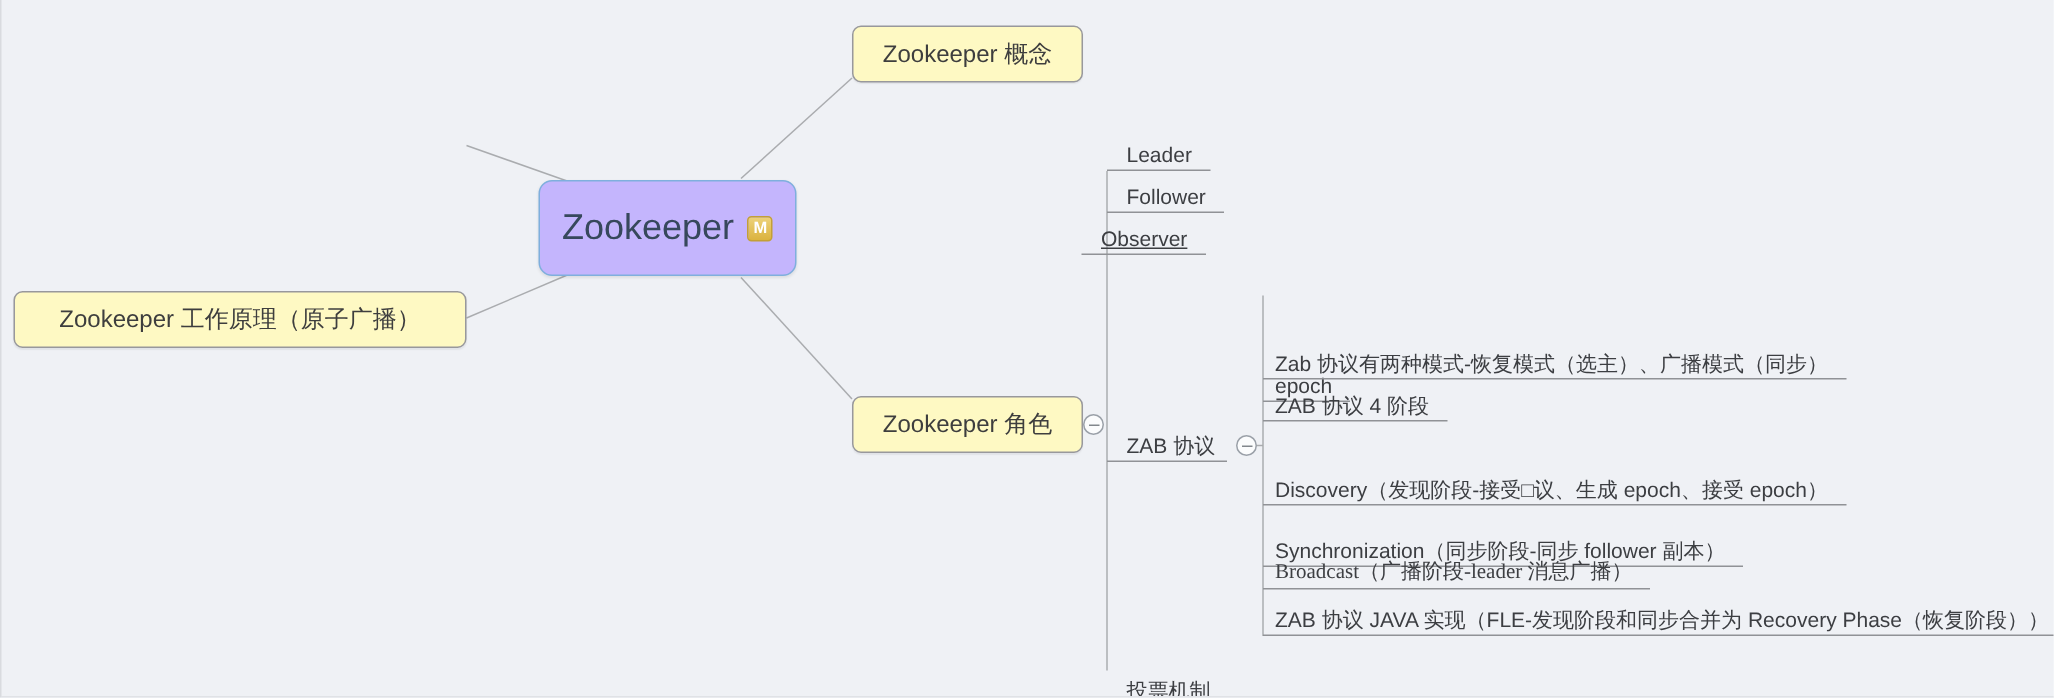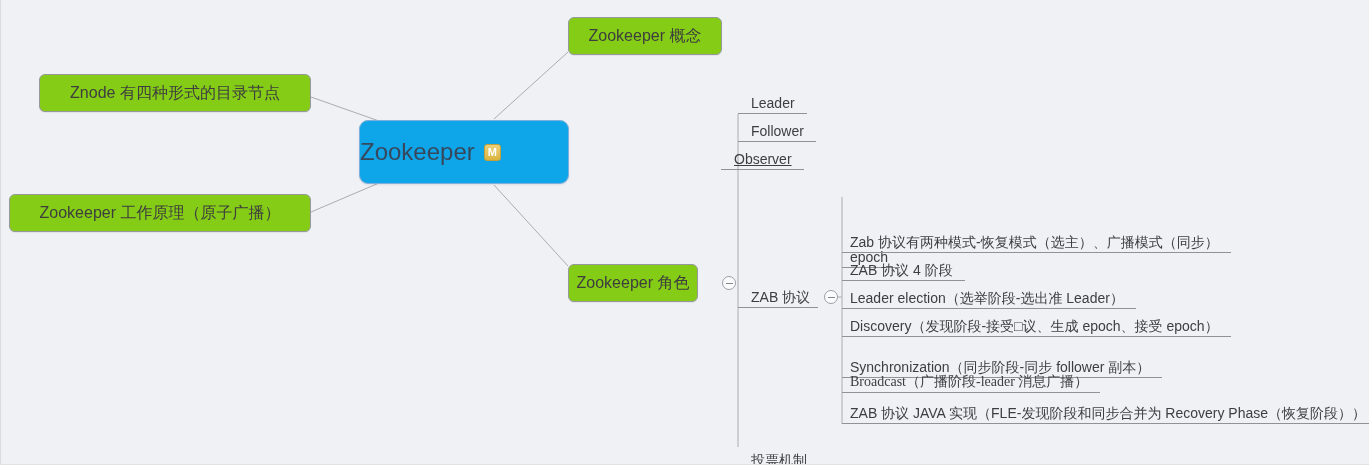--- a/index.html
+++ b/index.html
@@ -6,36 +6,36 @@
   body { font-family:"Liberation Sans","DejaVu Sans",sans-serif; }
   .canvas {
     position:relative; width:1369px; height:465px;
     background:#eff1f5; overflow:hidden;
     border-left:1px solid #d9dbdf; border-bottom:1px solid #e0e2e6;
   }
   svg.wires { position:absolute; left:0; top:0; width:1369px; height:465px; }
 
   
   .tbox {
-    position:absolute; height:38px; background:#84cc16;
+    position:absolute; height:38px; background:#fef9c3;
     border:1px solid #98989c; border-radius:6px;
     display:flex; align-items:center; justify-content:center;
     font-size:16px; color:#3e3e3e; white-space:nowrap;
     box-shadow:0 1px 1px rgba(0,0,0,0.06);
   }
   .box-znode     { left:38px;  top:74px;  width:272px; }
   .box-principle { left:8px;   top:194px; width:302px; }
   .box-concept   { left:567px; top:17px;  width:154px; }
-  .box-roles     { left:567px; top:264px; width:130px; }
+  .box-roles     { left:567px; top:264px; width:154px; }
 
   
   .root {
-    position:absolute; left:358px; top:120px; width:210px; height:64px;
-    background:#0ea5e9; border:1px solid #7fafdd; border-radius:9px;
-    display:flex; align-items:center; justify-content:flex-start; gap:9px;
+    position:absolute; left:358px; top:120px; width:172px; height:64px;
+    background:#c4b5fd; border:1px solid #7fafdd; border-radius:9px;
+    display:flex; align-items:center; justify-content:center; gap:9px;
     font-size:24px; color:#37485c;
     box-shadow:0 1px 2px rgba(0,0,0,0.08);
   }
   .badge {
     width:17px; height:17px; border-radius:3px;
     background:linear-gradient(#edd27a,#dbb33f);
     border:1px solid #c3a037; color:#ffffff;
     font-size:11px; font-weight:bold; line-height:15px; text-align:center;
   }
 
@@ -75,23 +75,20 @@
   <svg class="wires" viewBox="0 0 1369 465" stroke="#aaacaf" stroke-width="1" fill="none">
     <line x1="310" y1="97" x2="378" y2="121"></line>
     <line x1="310" y1="212" x2="378" y2="183"></line>
     <line x1="493" y1="119" x2="567" y2="52"></line>
     <line x1="493" y1="185" x2="567" y2="266"></line>
     <path d="M737,114 L737,447"></path>
     <path d="M841,197 L841,424"></path>
     <line x1="836" y1="297" x2="841" y2="297"></line>
   </svg>
 
-  <div class="tbox box-znode">
-    <span>Znode 有四种形式的目录节点</span>
-  </div>
 
   <div class="tbox box-principle">
     <span>Zookeeper 工作原理（原子广播）</span>
   </div>
 
   <div class="root">
     <span>Zookeeper</span>
     <span class="badge">M</span>
   </div>
 
@@ -113,19 +110,18 @@
   <div class="uline n-zab">ZAB 协议</div>
   <div class="uline n-vote">投票机制</div>
 
   <div class="collapse c-zab">
     <span class="minus"></span>
   </div>
 
   <div class="uline lv3 z1">epoch</div>
   <div class="uline lv3 z2">Zab 协议有两种模式-恢复模式（选主）、广播模式（同步）</div>
   <div class="uline lv3 z3">ZAB 协议 4 阶段</div>
-  <div class="uline lv3 z4">Leader election（选举阶段-选出准 Leader）</div>
   <div class="uline lv3 z5">Discovery（发现阶段-接受□议、生成 epoch、接受 epoch）</div>
   <div class="uline lv3 z6">Synchronization（同步阶段-同步 follower 副本）</div>
   <div class="uline lv3 z7">Broadcast（广播阶段-leader 消息广播）</div>
   <div class="uline lv3 z8">ZAB 协议 JAVA 实现（FLE-发现阶段和同步合并为 Recovery Phase（恢复阶段））</div>
 
 </div>
 
 </body></html>

